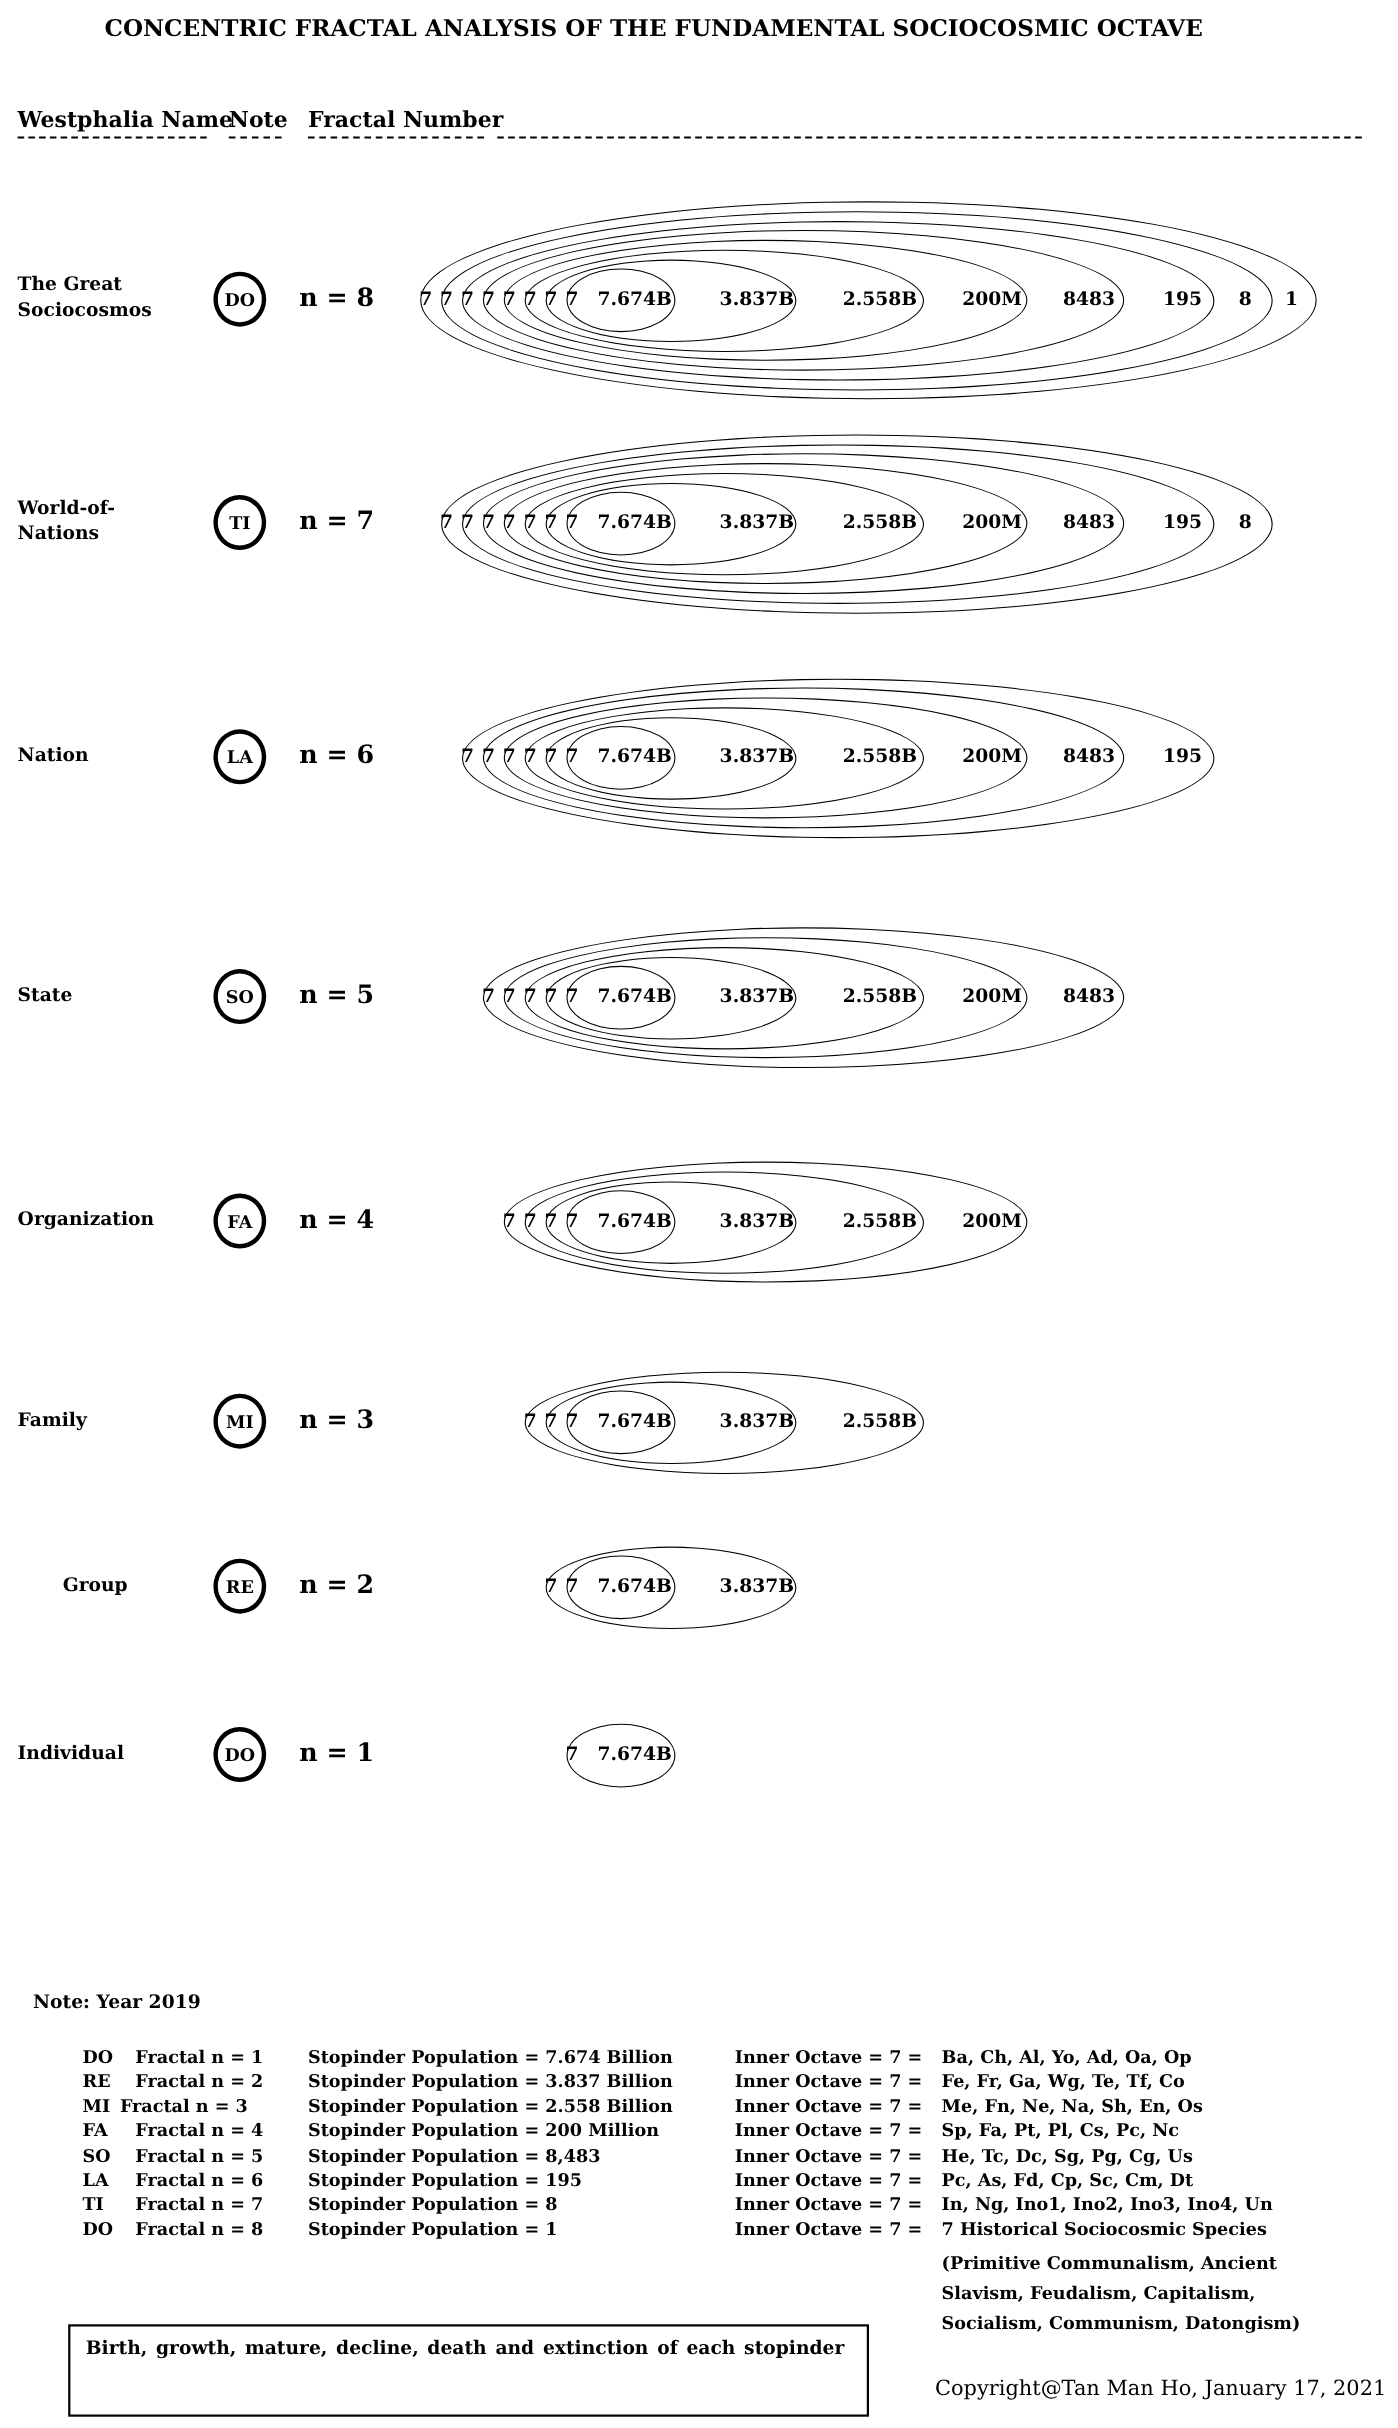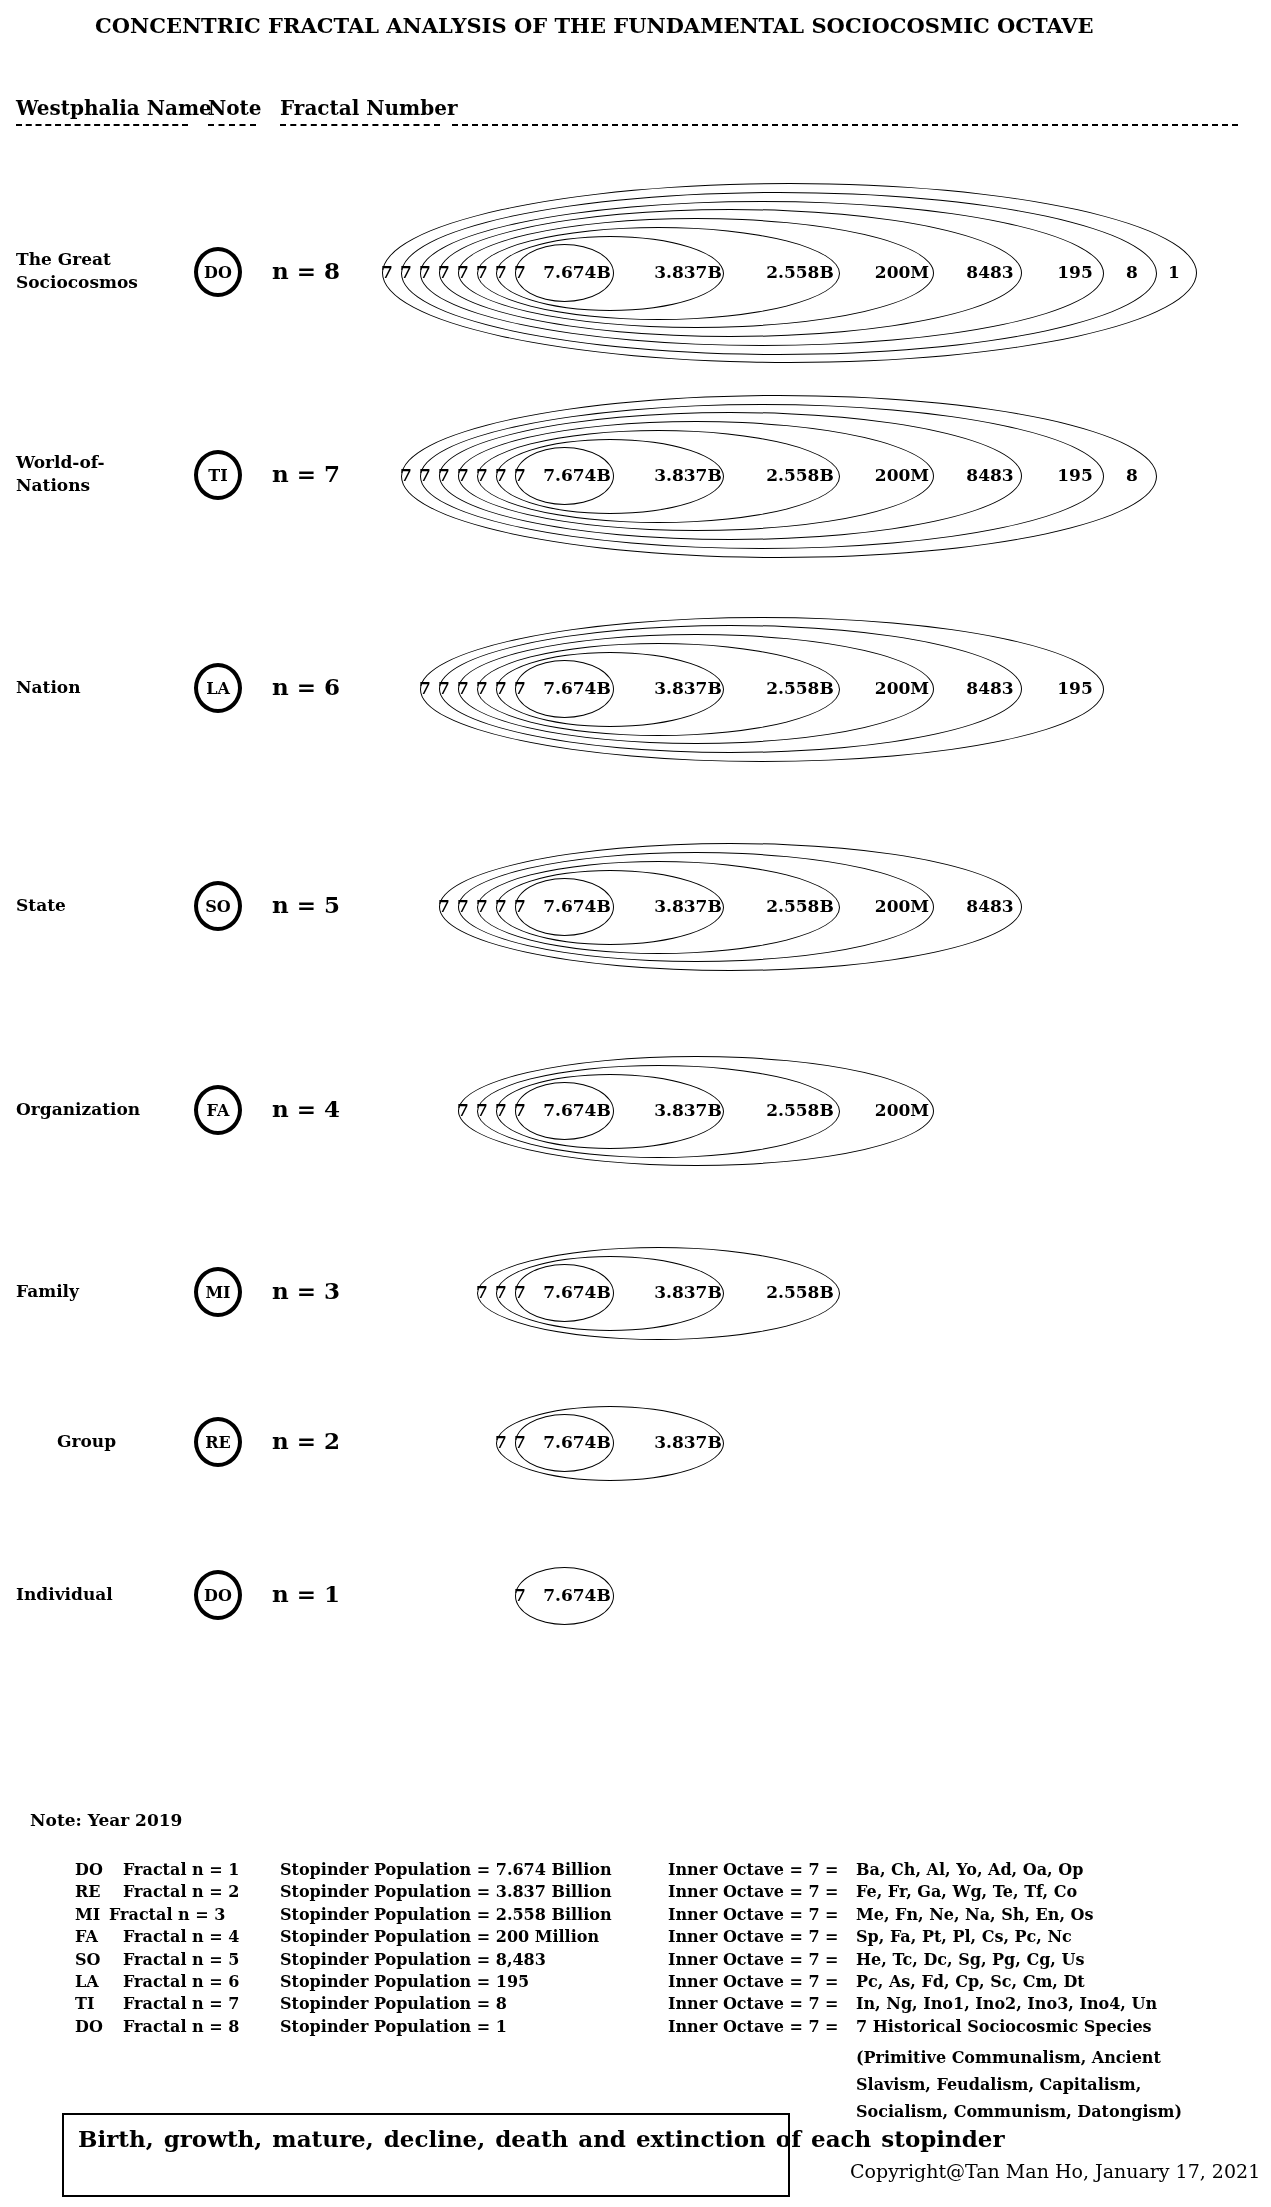--- a/index.html
+++ b/index.html
@@ -14,21 +14,21 @@
                display:flex;align-items:center;justify-content:center;
                font-weight:bold;font-size:16px;}
   .fractal-n{font-weight:bold;font-size:23px;white-space:nowrap;}
   .ring{border:1.4px solid #000;border-radius:50%;}
   .seven{font-weight:bold;font-size:17px;transform:translate(-50%,-50%);}
   .pop-label{font-weight:bold;font-size:17px;white-space:nowrap;transform:translate(-50%,-50%);}
   .big-line{font-weight:bold;font-size:19px;white-space:nowrap;text-align:center;}
   .note-year{font-weight:bold;font-size:17px;white-space:nowrap;}
   .leg{font-weight:bold;font-size:16px;white-space:nowrap;}
   .box{border:2px solid #000;}
-  .box-line{font-weight:bold;font-size:23px;white-space:nowrap;}
+  .box-line{font-weight:bold;font-size:17px;white-space:nowrap;}
   .copyright{font-size:19px;white-space:nowrap;}
 </style>
 </head>
 <body>
 
 <div id="page">
 
   <div class="abs title" style="left:95px;top:13px;">CONCENTRIC FRACTAL ANALYSIS OF THE FUNDAMENTAL SOCIOCOSMIC OCTAVE</div>
 
   <div class="abs hdr" style="left:16px;top:96px;">Westphalia Name</div>

